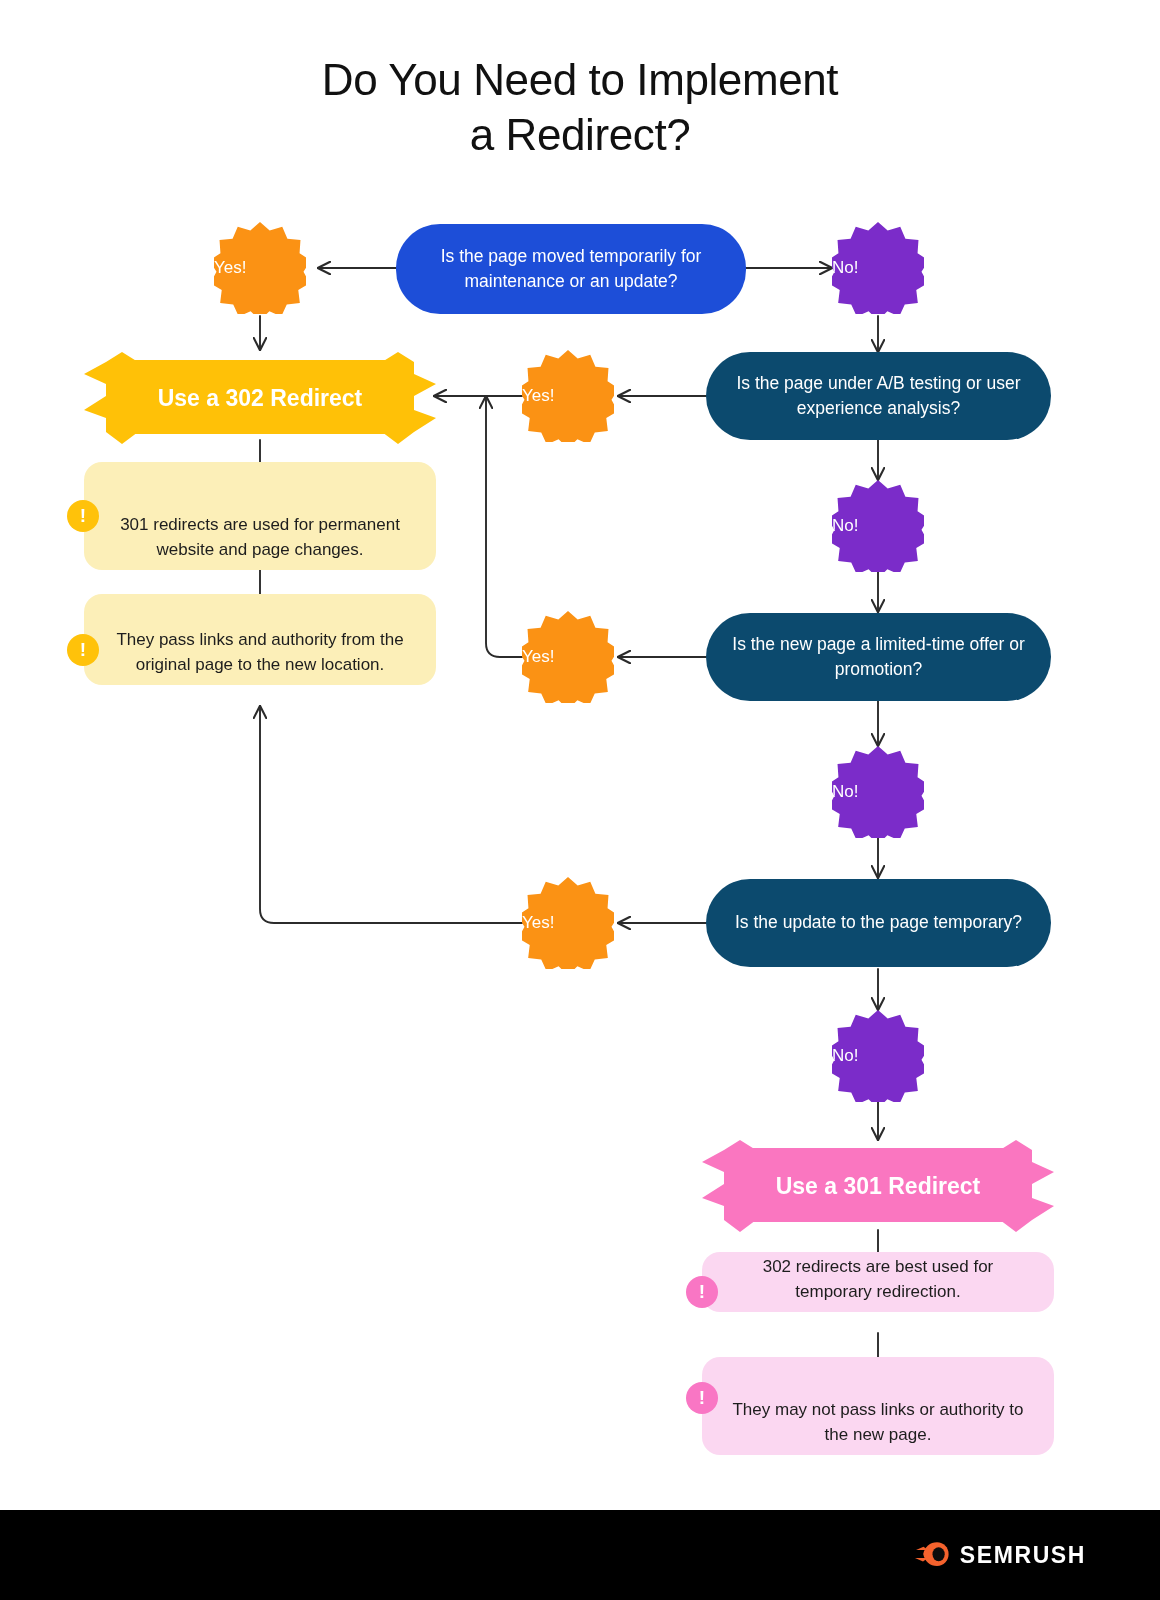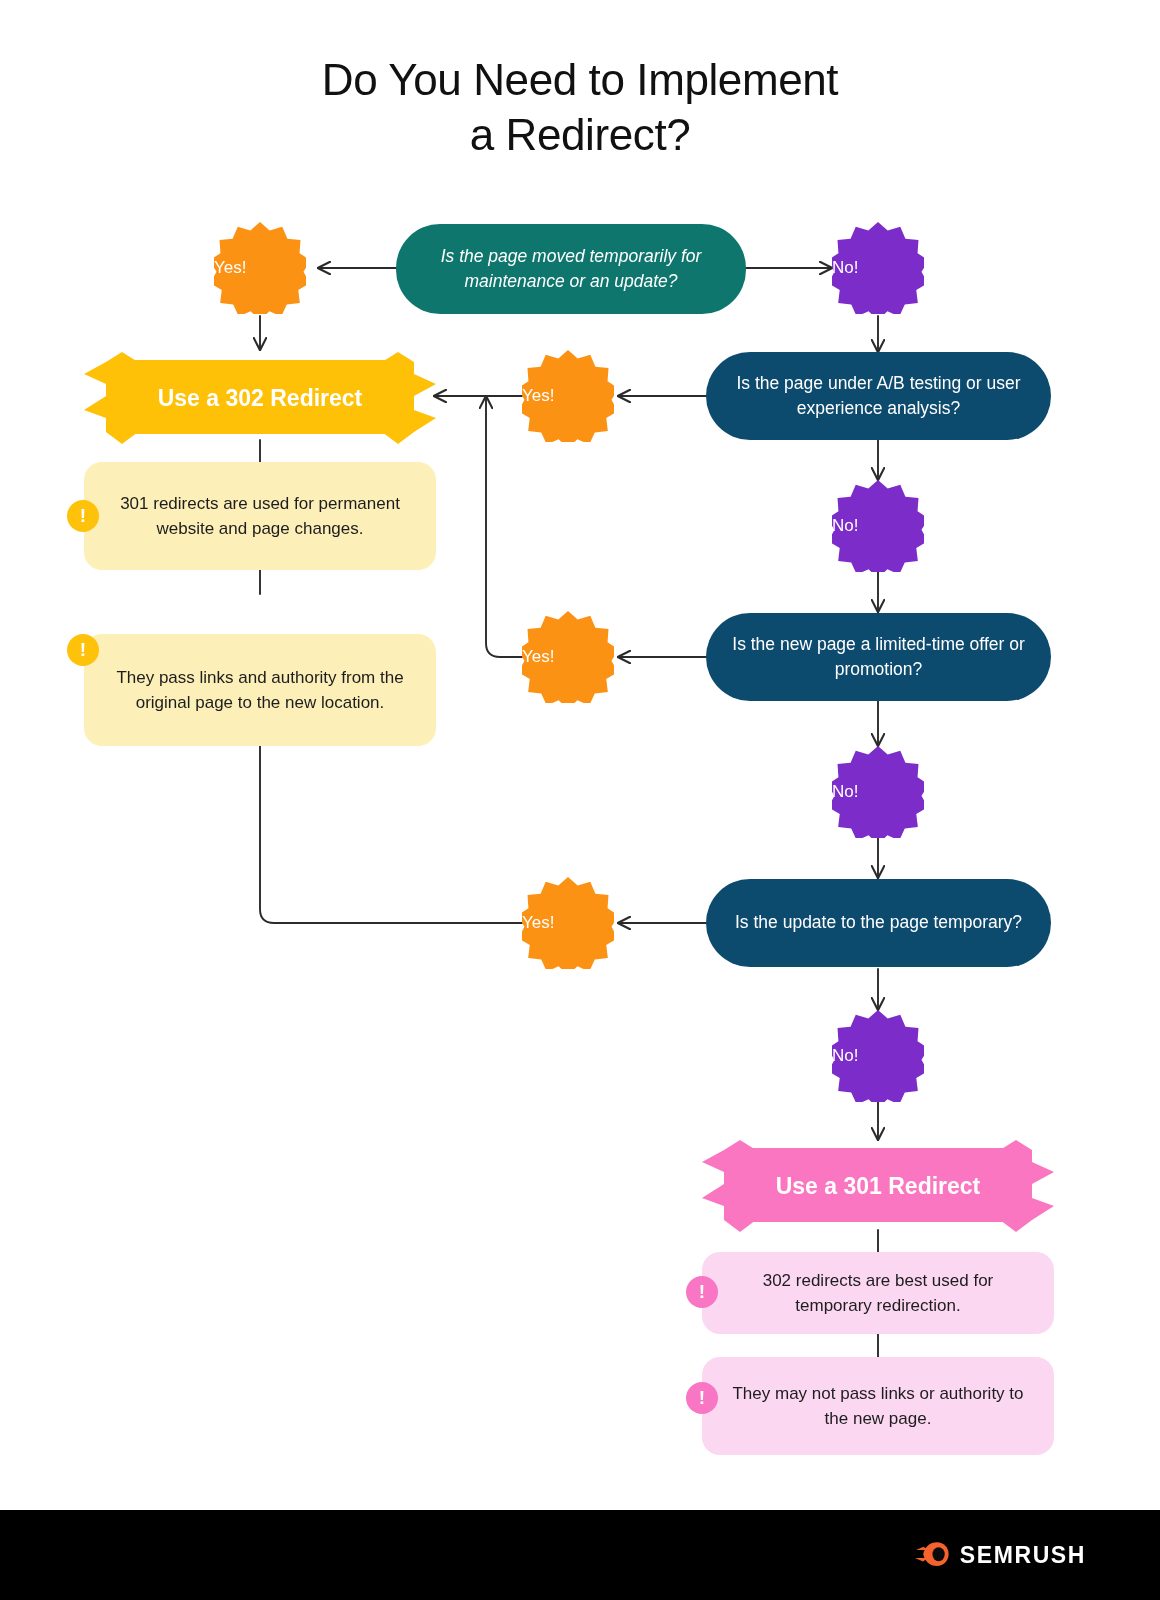--- a/index.html
+++ b/index.html
@@ -25,21 +25,21 @@
   #wires{position:absolute;left:0;top:0;width:1160px;height:1600px;
          pointer-events:none;}
 
   
   .node{position:absolute;box-sizing:border-box;display:flex;
         align-items:center;justify-content:center;text-align:center;}
 
   
   .pill{border-radius:44px;color:#ffffff;font-size:17.5px;line-height:1.45;
         padding:0 26px;font-weight:400;}
-  .pill.orange{background:#0f766e;font-style:italic;}
+  .pill.orange{background:#1d4ed8;}
   .pill.purple{background:#0c4a6e;}
 
   
   .burst{width:92px;height:92px;display:flex;align-items:center;
          justify-content:flex-start;color:#ffffff;font-size:17px;
          clip-path:polygon(
            50% 0%, 60.5% 9.2%, 74.2% 5.1%, 79.8% 18.3%, 94.0% 19.6%,
            93.0% 33.9%, 105% 41.8%, 97.3% 54.0%, 104% 66.7%, 91.6% 73.9%,
            93.3% 88.1%, 79.1% 89.8%, 73.1% 102.8%, 60.2% 97.0%, 50% 107%,
            39.8% 97.0%, 26.9% 102.8%, 20.9% 89.8%, 6.7% 88.1%, 8.4% 73.9%,
@@ -54,23 +54,23 @@
   .banner{
     height:92px;color:#ffffff;font-size:23px;font-weight:700;
     display:flex;align-items:center;justify-content:center;text-align:right;
   }
   .banner .ribbon{position:absolute;left:0;top:0;width:100%;height:100%;}
   .banner .btxt{position:relative;z-index:2;}
 
   
   .note{
     border-radius:18px;box-sizing:border-box;
-    display:flex;align-items:center;justify-content:center;
+    display:flex;align-items:flex-end;justify-content:center;
     text-align:center;font-size:17px;line-height:1.48;color:#1d1d1d;
-    padding:14px 26px;
+    padding:8px 26px;
   }
   .note.yellow{background:#FCEFB8;}
   .note.pink{background:#FBD7F1;}
 
   
   .warn{
     position:absolute;width:32px;height:32px;border-radius:50%;
     display:flex;align-items:center;justify-content:center;
     color:#ffffff;font-weight:700;font-size:19px;line-height:1;
     font-family:"Liberation Sans",sans-serif;
@@ -169,21 +169,21 @@
     <span class="btxt">Use a 302 Redirect</span>
   </div>
 
   <div class="node note yellow" style="left:84px;top:462px;width:352px;height:108px;">
     <span>301 redirects are used for permanent website and page changes.</span>
   </div>
   <div class="warn yellow" style="left:67px;top:500px;">
       <i>!</i>
     </div>
 
-  <div class="node note yellow" style="left:84px;top:594px;width:352px;height:112px;margin-top:40px;">
+  <div class="node note yellow" style="left:84px;top:594px;width:352px;height:91px;">
     <span>They pass links and authority from the original page to the new location.</span>
   </div>
   <div class="warn yellow" style="left:67px;top:634px;">
       <i>!</i>
     </div>
 
   <div class="node pill purple" style="left:706px;top:352px;width:345px;height:88px;">
     <span>Is the page under A/B testing or user experience analysis?</span>
   </div>
   <div class="node burst yes" style="left:522px;top:350px;">
@@ -217,21 +217,21 @@
     <svg class="ribbon" viewBox="0 0 352 92" preserveAspectRatio="none">
       <path d="M22,10 L38,0 L54,10 L298,10 L314,0 L330,10
                L330,22 L352,32 L330,44 L330,58 L352,66 L330,80
                L314,92 L298,80 L54,80 L38,92 L22,80
                L22,66 L0,58 L22,44 L22,32 L0,22 Z" fill="#FA76C0"></path>
       <rect x="22" y="8" width="308" height="74" rx="12" fill="#FA76C0"></rect>
     </svg>
     <span class="btxt">Use a 301 Redirect</span>
   </div>
 
-  <div class="node note pink" style="left:702px;top:1252px;width:352px;height:82px;">
+  <div class="node note pink" style="left:702px;top:1252px;width:352px;height:60px;">
     <span>302 redirects are best used for temporary redirection.</span>
   </div>
   <div class="warn pink" style="left:686px;top:1276px;">
       <i>!</i>
     </div>
 
   <div class="node note pink" style="left:702px;top:1357px;width:352px;height:98px;">
     <span>They may not pass links or authority to the new page.</span>
   </div>
   <div class="warn pink" style="left:686px;top:1382px;">

